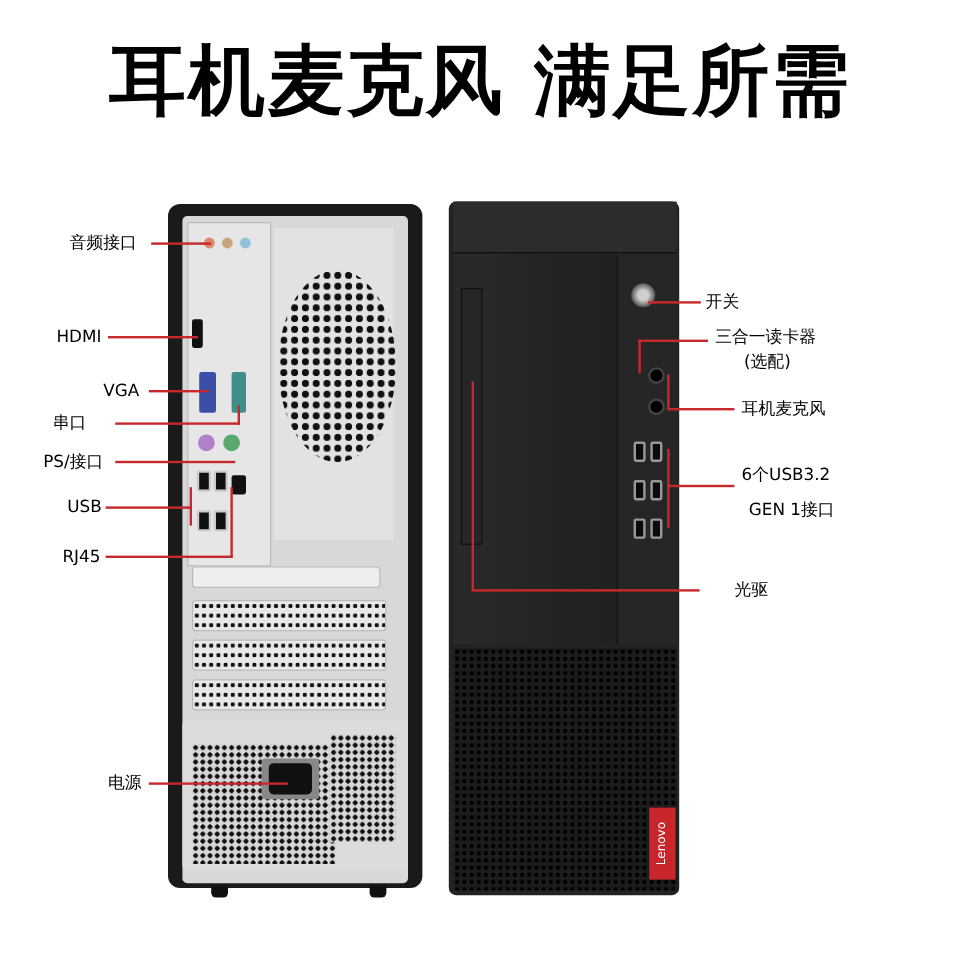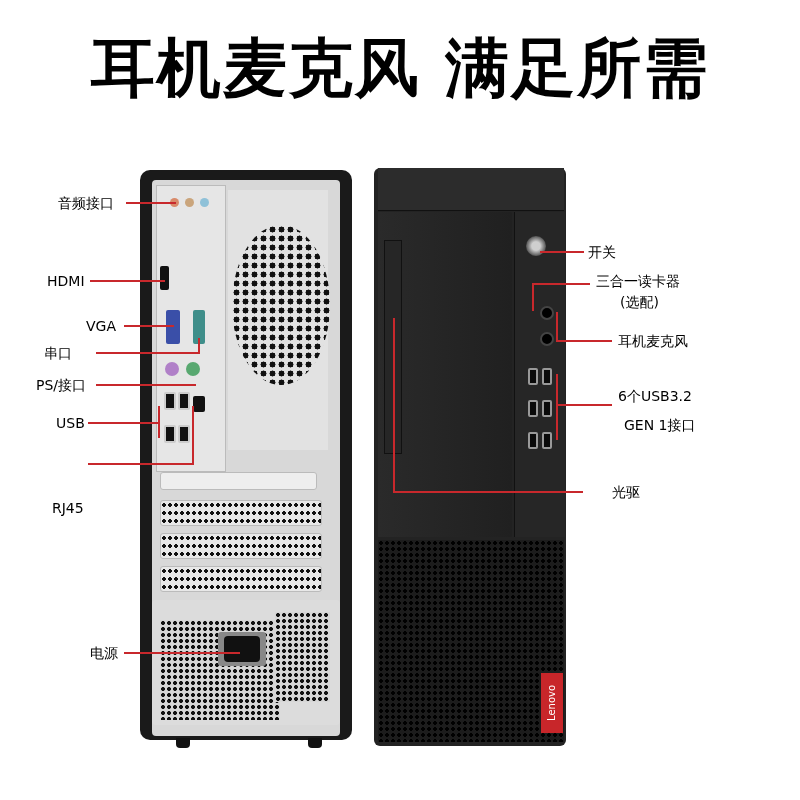--- a/index.html
+++ b/index.html
@@ -92,21 +92,21 @@
 <div class="line" style="left:88px;top:463px;width:106px;height:2px;"></div>
 <div class="line" style="left:192px;top:406px;width:2px;height:58px;"></div>
 <div class="line" style="left:124px;top:652px;width:116px;height:2px;"></div>
 
 <div class="label" style="left:58px;top:195px;">音频接口</div>
 <div class="label" style="left:47px;top:273px;">HDMI</div>
 <div class="label" style="left:86px;top:318px;">VGA</div>
 <div class="label" style="left:44px;top:345px;">串口</div>
 <div class="label" style="left:36px;top:377px;">PS/接口</div>
 <div class="label" style="left:56px;top:415px;">USB</div>
-<div class="label" style="left:52px;top:456px;margin-top:44px;">RJ45</div>
+<div class="label" style="left:52px;top:456px;">RJ45</div>
 <div class="label" style="left:90px;top:645px;">电源</div>
 
 <div class="abs front"></div>
 <div class="abs front-top"></div>
 <div class="abs front-left"></div>
 <div class="abs front-right"></div>
 <div class="abs odd"></div>
 <div class="abs front-mesh"></div>
 <div class="abs power-btn"></div>
 <div class="port jack" style="left:540px;top:306px;"></div>

